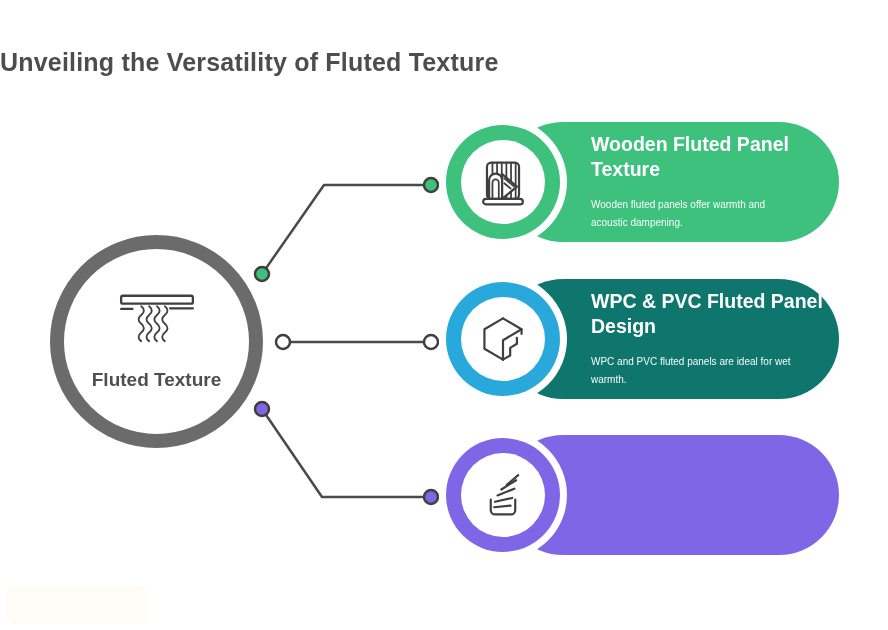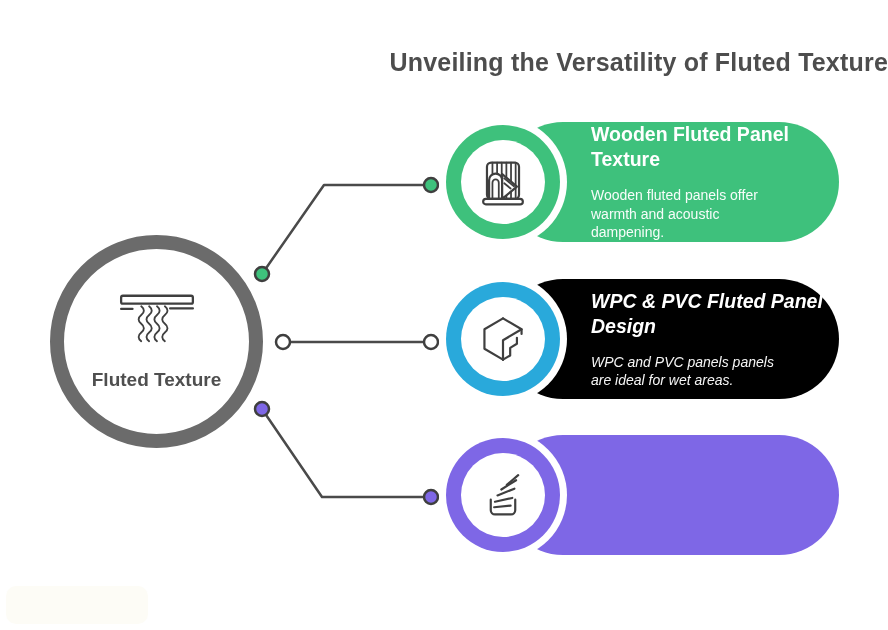--- a/index.html
+++ b/index.html
@@ -4,21 +4,21 @@
 <style>
   * { margin:0; padding:0; box-sizing:border-box; }
   body { background:#ffffff; }
   .canvas {
     position:relative; width:888px; height:630px;
     background:#ffffff; overflow:hidden;
     font-family:"Liberation Sans", sans-serif;
   }
   .main-title {
     position:absolute; top:48px; left:0; width:100%;
-    text-align:right; font-size:25px; font-weight:700; color:#4d4d4d;
+    text-align:left; font-size:25px; font-weight:700; color:#4d4d4d;
     letter-spacing:0.2px;
   }
   .connector-svg { position:absolute; left:0; top:0; z-index:1; }
 
   
   .center-node {
     position:absolute; left:50px; top:235px; width:213px; height:213px;
     border:14px solid #6b6b6b; border-radius:50%; background:#ffffff;
     display:flex; flex-direction:column; align-items:center; justify-content:center;
     z-index:2;
@@ -33,21 +33,21 @@
     border-radius:60px; z-index:1;
     display:flex; flex-direction:column; justify-content:center;
     padding-left:88px; padding-right:14px;gap:6px;
   }
   .card-title {
     color:#ffffff; font-weight:700; font-size:19.5px; line-height:25px;
     max-width:232px;
   }
   .card-desc {
     margin-top:8px; color:rgba(255,255,255,0.96);
-    font-size:14px; line-height:18.5px; max-width:200px;
+    font-size:10px; line-height:18.5px; max-width:200px;
   }
   .card-circle {
     position:absolute; left:0; top:3px; width:114px; height:114px;
     border-radius:50%; z-index:2;
     box-shadow:0 0 0 7px #ffffff;
     display:flex; align-items:center; justify-content:center;
   }
   .card-circle-inner {
     width:84px; height:84px; border-radius:50%; background:#ffffff;
     display:flex; align-items:center; justify-content:center;
@@ -109,23 +109,23 @@
           <path class="stroke thin" d="M19.5 52V33c0-2.2 1.7-4 3.75-4s3.75 1.8 3.75 4v19"></path>
           <path class="stroke whitefill" d="M31 22.5 48.5 37.5 31 52z"></path>
           <path class="stroke thin" d="M33.5 27.5 45 37.2M33.5 33.5 41 39.7"></path>
           <rect class="stroke whitefill" x="8.5" y="52" width="47" height="6.5" rx="3.2"></rect>
         </svg>
       </div>
     </div>
   </div>
 
   <div class="card" style="top:279px;">
-    <div class="card-pill" style="background-color: #000000; font-style: italic;">
+    <div class="card-pill" style="background-color: #0f766e;">
       <div class="card-title">WPC &amp; PVC Fluted Panel Design</div>
-      <div class="card-desc">WPC and PVC panels panels are ideal for wet areas.</div>
+      <div class="card-desc">WPC and PVC fluted panels are ideal for wet warmth.</div>
     </div>
     <div class="card-circle" style="background-color: rgb(41, 169, 219);">
       <div class="card-circle-inner">
         <svg class="card-icon" viewBox="0 0 64 64">
           <path class="stroke" d="M32 7.5 54 20.5v5.5"></path>
           <path class="stroke" d="M32 7.5 10 20.5v23L32 56.5"></path>
           <path class="stroke" d="M32 56.5V33.5L54 20.5"></path>
           <path class="stroke" d="M32 56.5l8.5-5v-9l8-4.8v-7.2"></path>
         </svg>
       </div>

